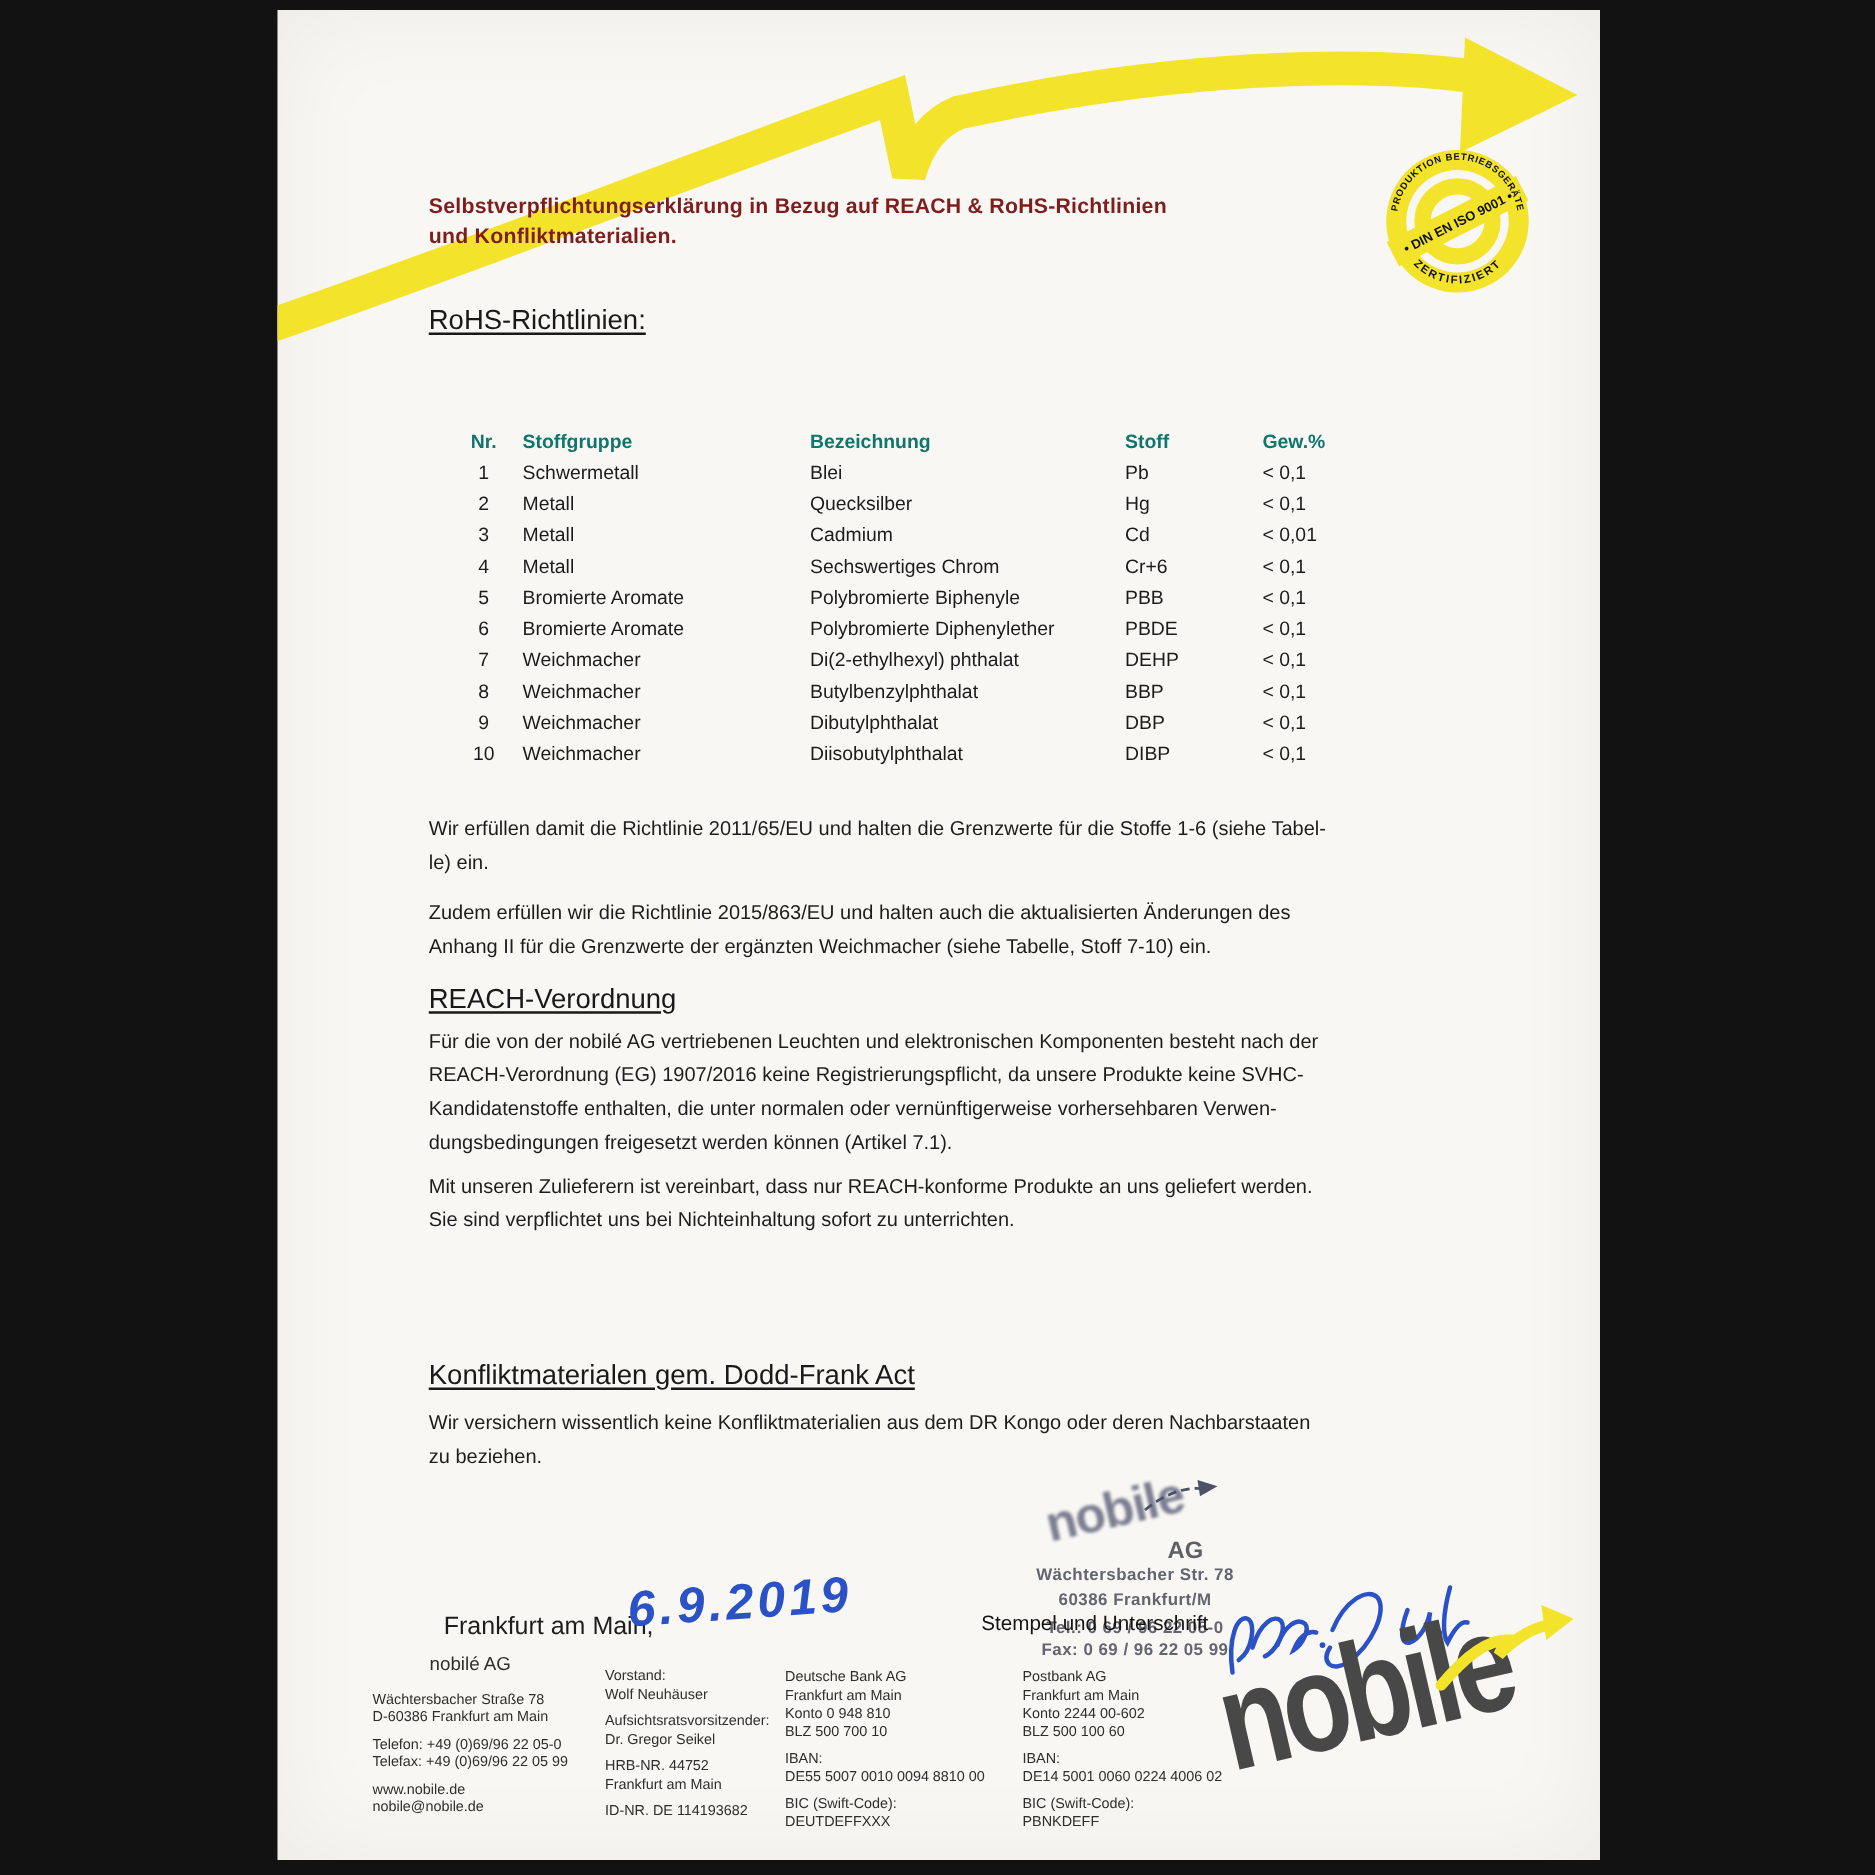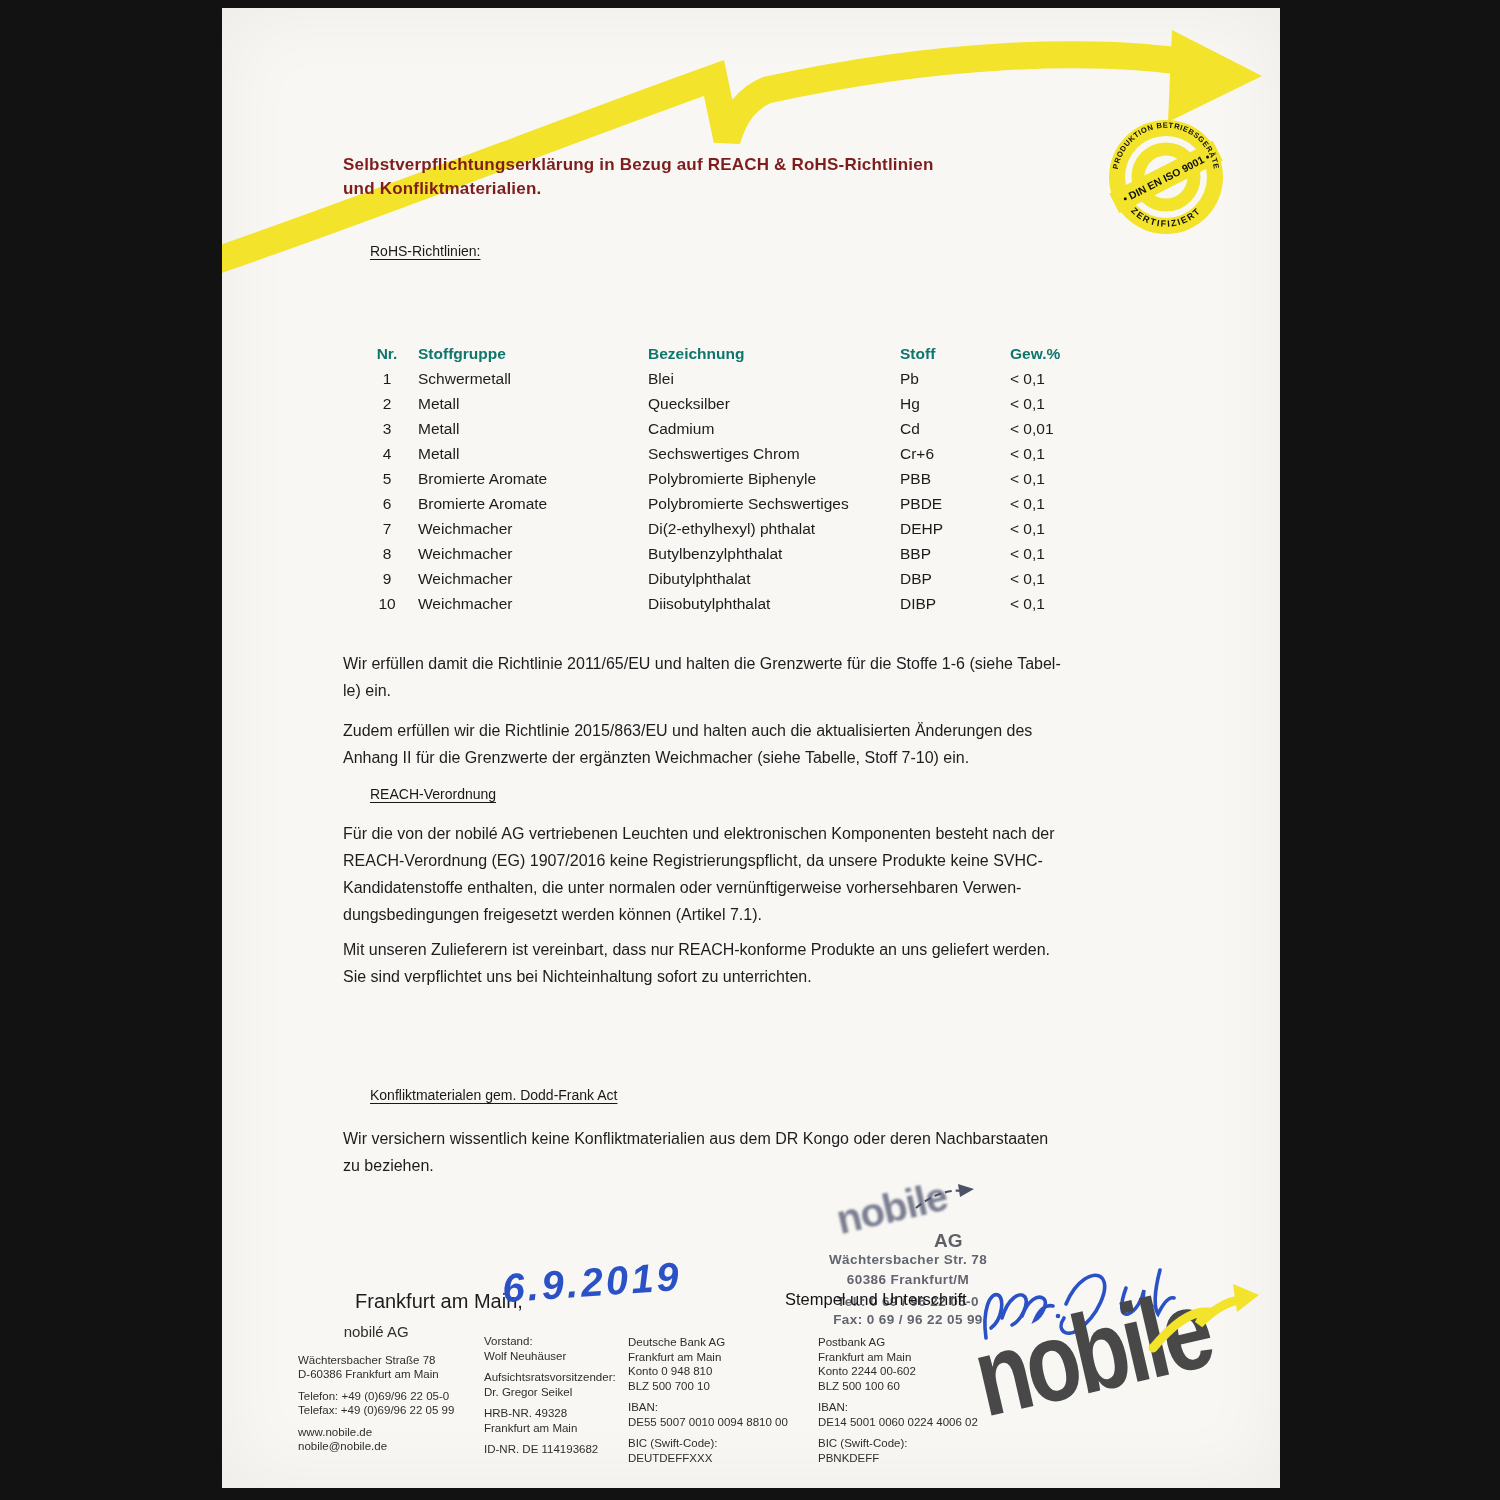--- a/index.html
+++ b/index.html
@@ -3,21 +3,21 @@
 <meta charset="utf-8">
 <style>
   html,body{margin:0;padding:0;background:#121212;}
   .canvas{position:relative;width:1500px;height:1500px;background:#121212;overflow:hidden;
           font-family:"Liberation Sans",sans-serif;}
   .page{position:absolute;left:222px;top:8px;width:1058px;height:1480px;background:#f8f7f4;
         box-shadow:inset 0 0 80px rgba(0,0,0,0.05);}
   .abs{position:absolute;}
   .title{left:121px;top:145px;width:780px;font-size:17px;font-weight:bold;line-height:24px;
          color:#7f1d1d;white-space:pre-line;letter-spacing:.2px;}
-  .heading{font-size:14px;color:#191919;margin-left:27px;}
+  .heading{font-size:22px;color:#191919;}
   .heading span{text-decoration:underline;text-underline-offset:3px;}
   .para{font-size:16px;line-height:27px;color:#1d1d1d;white-space:pre-line;width:835px;left:121px;}
   .rtable{left:134px;top:333px;display:grid;grid-template-columns:62px 230px 252px 110px 92px;
           font-size:15.5px;color:#1c1c1c;}
   .rtable .cell{height:25px;line-height:25px;}
   .rtable .hdr{font-weight:bold;color:#0f766e;}
   .rtable .c0{text-align:center;}
   .place-line{font-size:20px;color:#1d1d1d;}
   .hand-date{font-size:40px;color:#2b51c6;font-style:italic;letter-spacing:3px;
              transform:rotate(-4deg);font-weight:bold;}
@@ -95,21 +95,21 @@
         <div class="cell c2">Sechswertiges Chrom</div>
         <div class="cell c3">Cr+6</div>
         <div class="cell c4">&lt; 0,1</div>
         <div class="cell c0">5</div>
         <div class="cell c1">Bromierte Aromate</div>
         <div class="cell c2">Polybromierte Biphenyle</div>
         <div class="cell c3">PBB</div>
         <div class="cell c4">&lt; 0,1</div>
         <div class="cell c0">6</div>
         <div class="cell c1">Bromierte Aromate</div>
-        <div class="cell c2">Polybromierte Sechswertiges</div>
+        <div class="cell c2">Polybromierte Diphenylether</div>
         <div class="cell c3">PBDE</div>
         <div class="cell c4">&lt; 0,1</div>
         <div class="cell c0">7</div>
         <div class="cell c1">Weichmacher</div>
         <div class="cell c2">Di(2-ethylhexyl) phthalat</div>
         <div class="cell c3">DEHP</div>
         <div class="cell c4">&lt; 0,1</div>
         <div class="cell c0">8</div>
         <div class="cell c1">Weichmacher</div>
         <div class="cell c2">Butylbenzylphthalat</div>
@@ -202,21 +202,21 @@
     <div class="abs fcol" style="left:262px;top:1326px">
         <div class="fgroup">
           <div>Vorstand:</div>
           <div>Wolf Neuhäuser</div>
         </div>
         <div class="fgroup">
           <div>Aufsichtsratsvorsitzender:</div>
           <div>Dr. Gregor Seikel</div>
         </div>
         <div class="fgroup">
-          <div>HRB-NR. 49328</div>
+          <div>HRB-NR. 44752</div>
           <div>Frankfurt am Main</div>
         </div>
         <div class="fgroup">
           <div>ID-NR. DE 114193682</div>
         </div>
       </div>
     <div class="abs fcol" style="left:406px;top:1327px">
         <div class="fgroup">
           <div>Deutsche Bank AG</div>
           <div>Frankfurt am Main</div>

